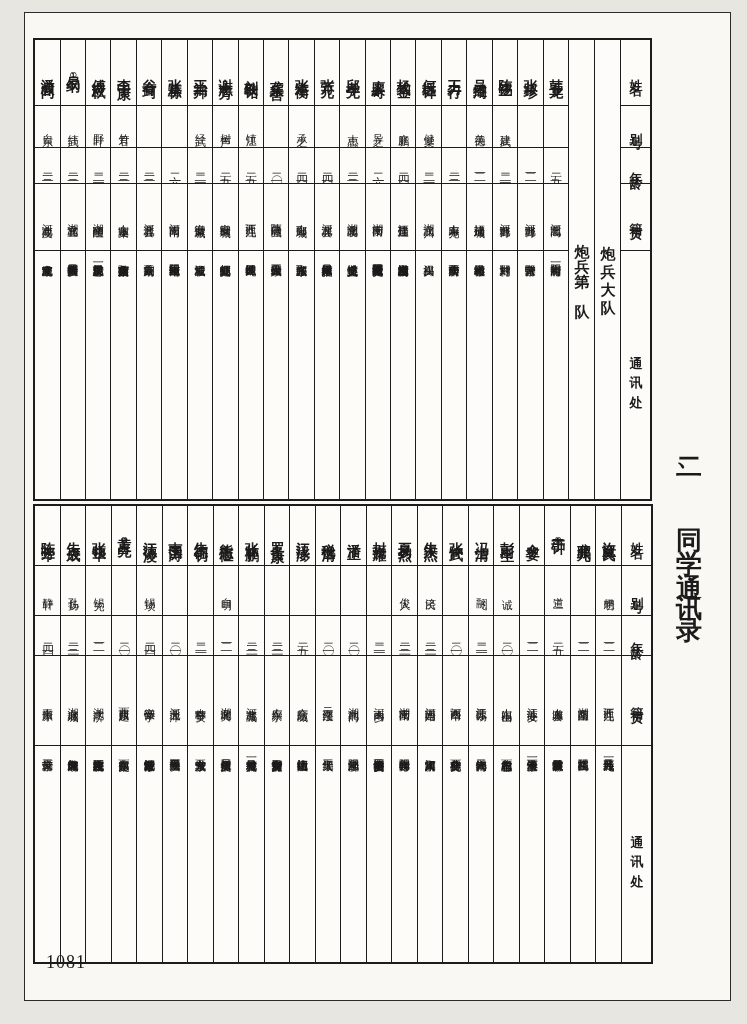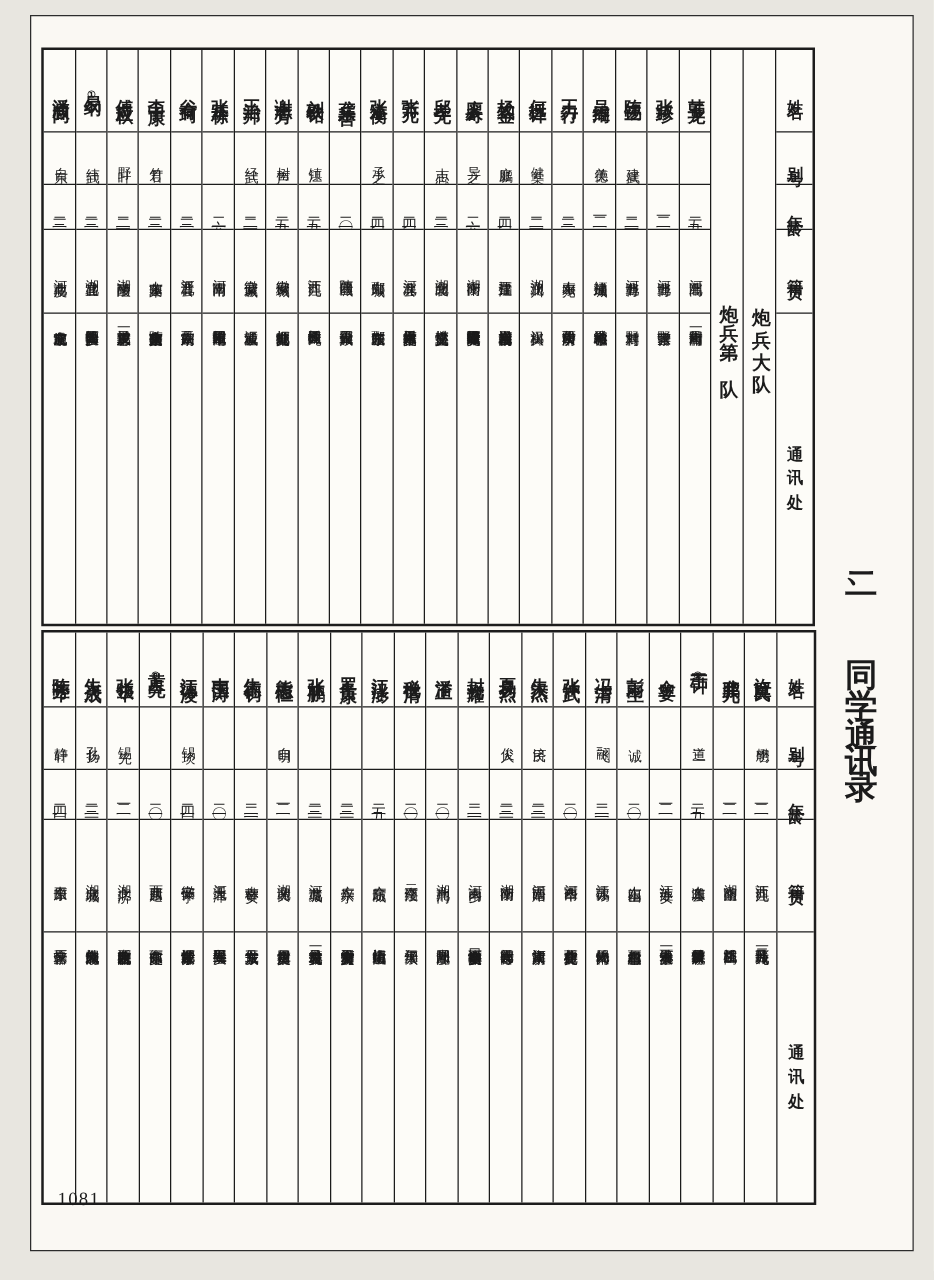--- a/index.html
+++ b/index.html
@@ -61,21 +61,21 @@
   
   .page-title{
     position:absolute;right:22px;top:338px;height:380px;width:72px;
     display:flex;align-items:center;justify-content:center;
   }
   .page-title .vt{font-size:26px;font-weight:700;letter-spacing:22px;}
 
   
   .page-number{
     position:absolute;left:46px;top:952px;
-    font-size:15px;letter-spacing:1px;font-family:"Liberation Serif", serif;
+    font-size:18px;letter-spacing:1px;font-family:"Liberation Serif", serif;
   }
 </style>
 </head>
 <body>
 
 <div class="page-frame"></div>
 
 <div class="page-title">
   <span class="vt">二、同学通讯录</span>
 </div>

